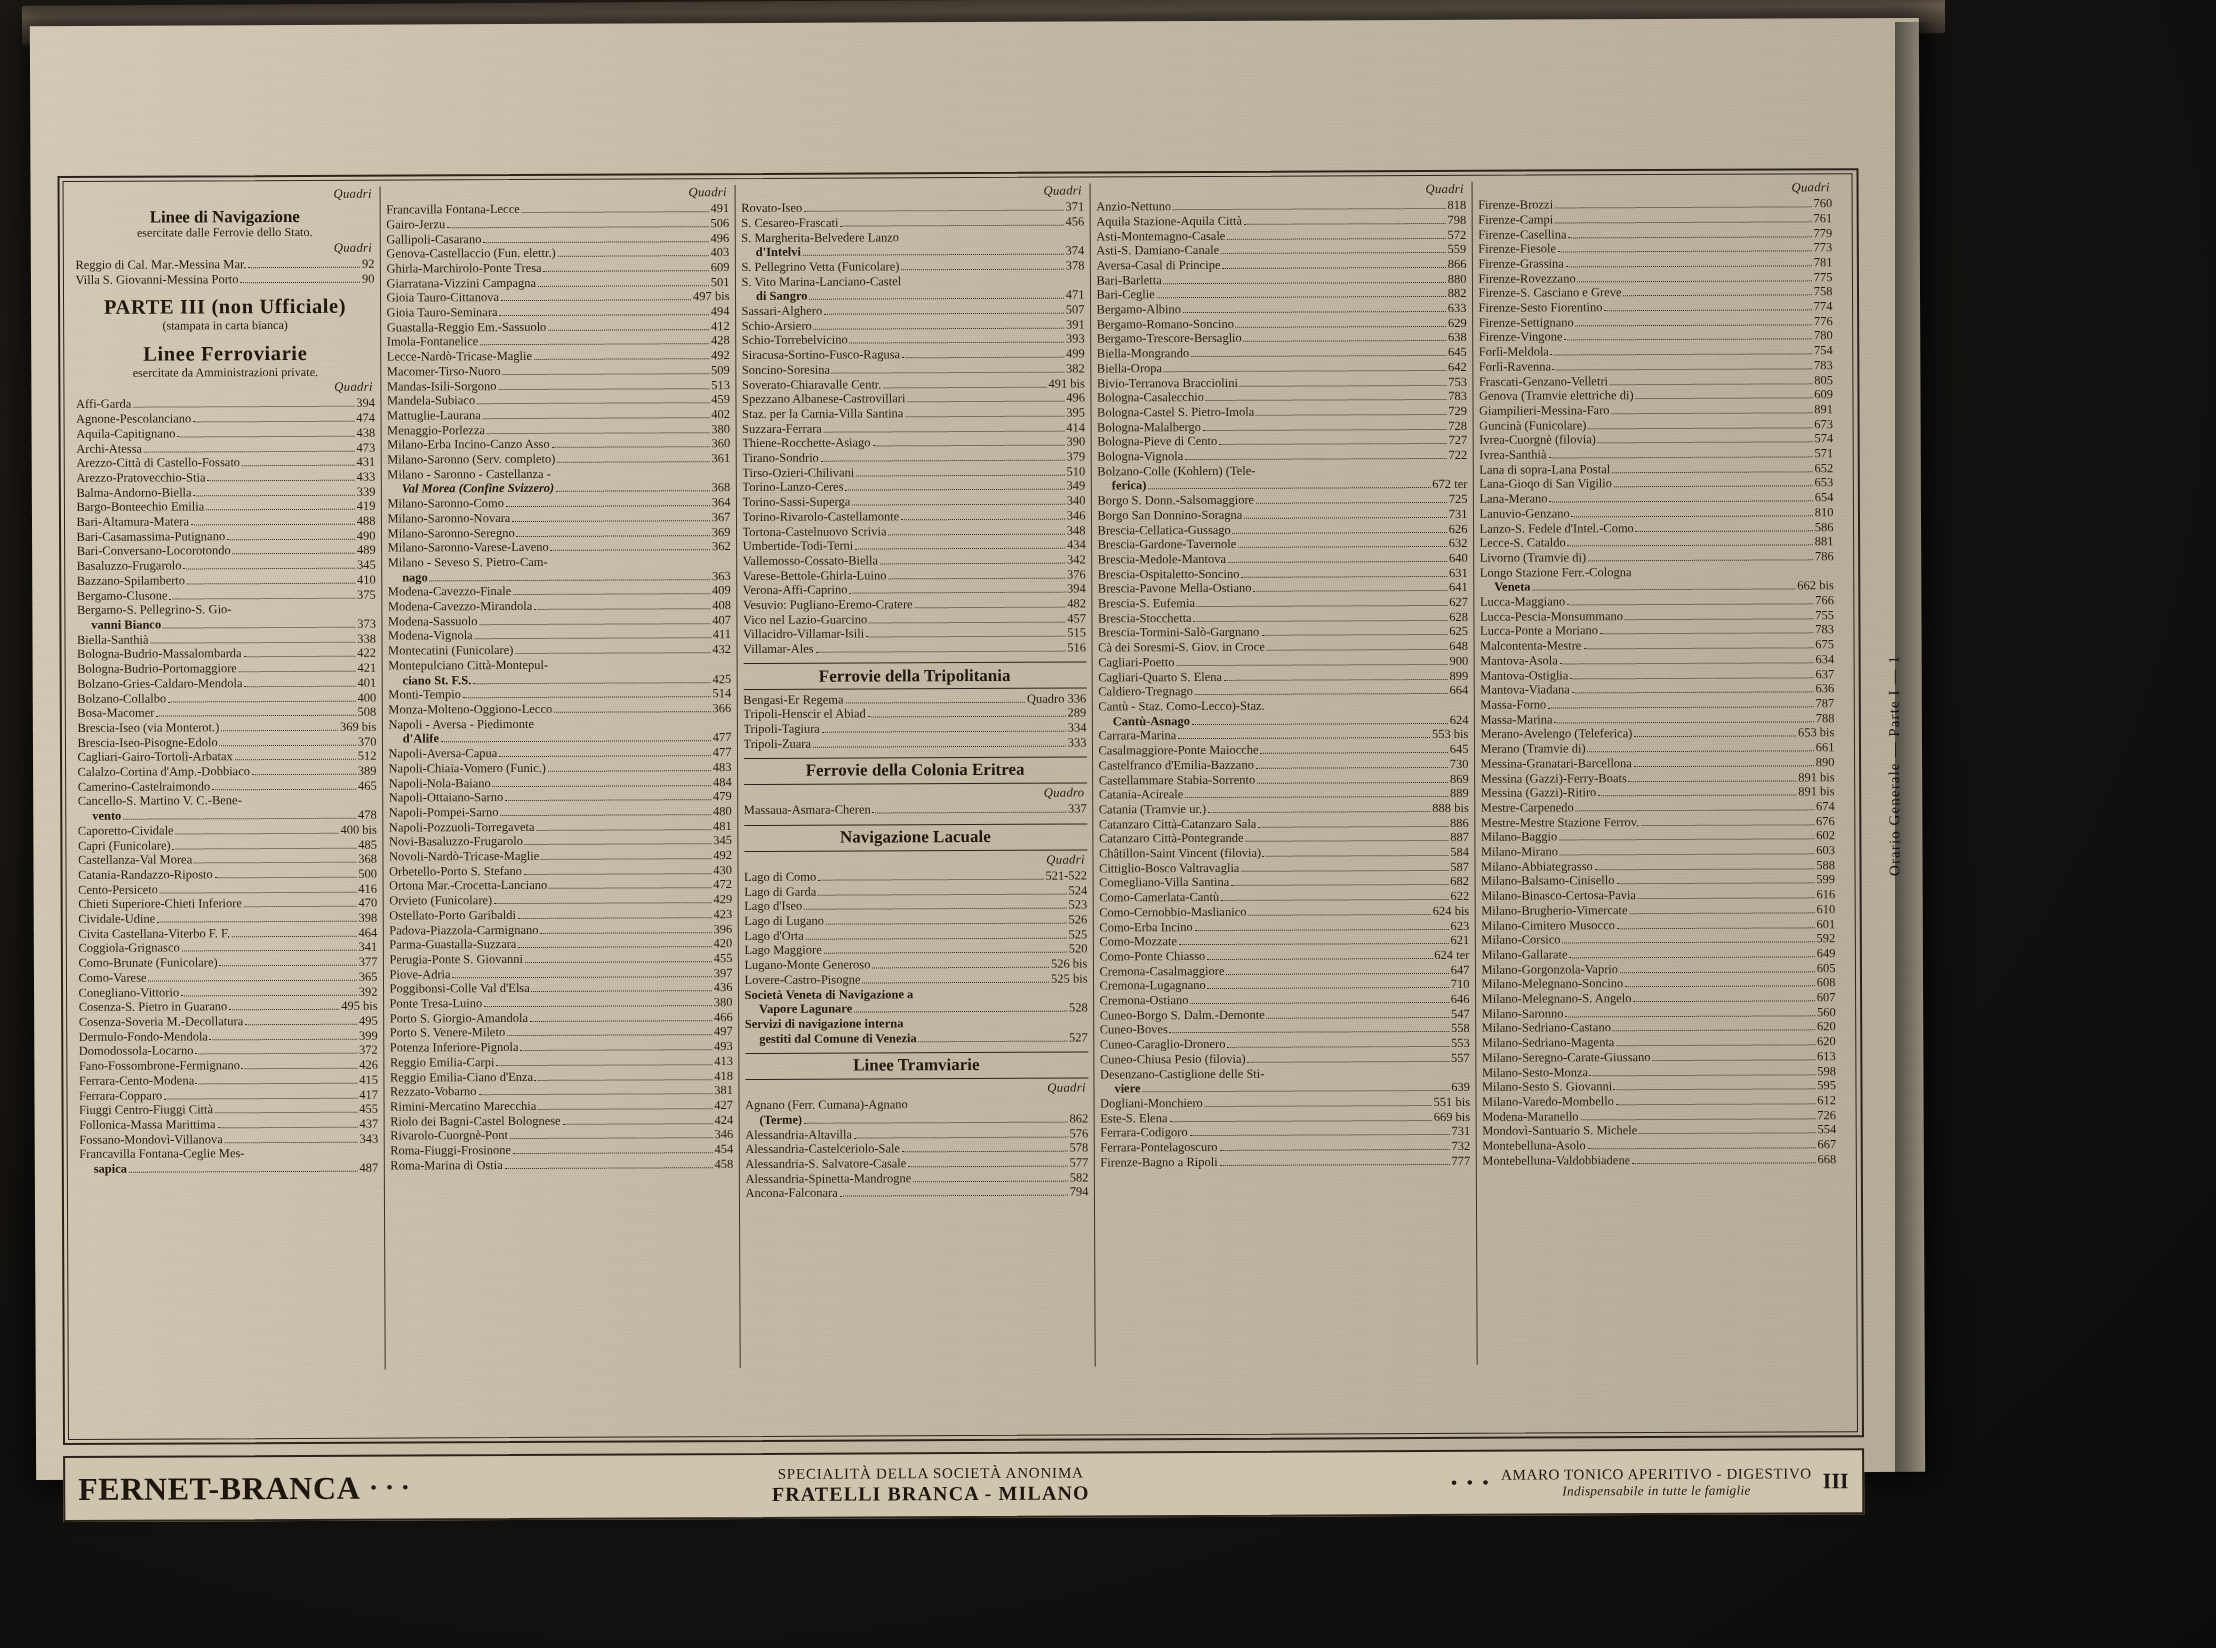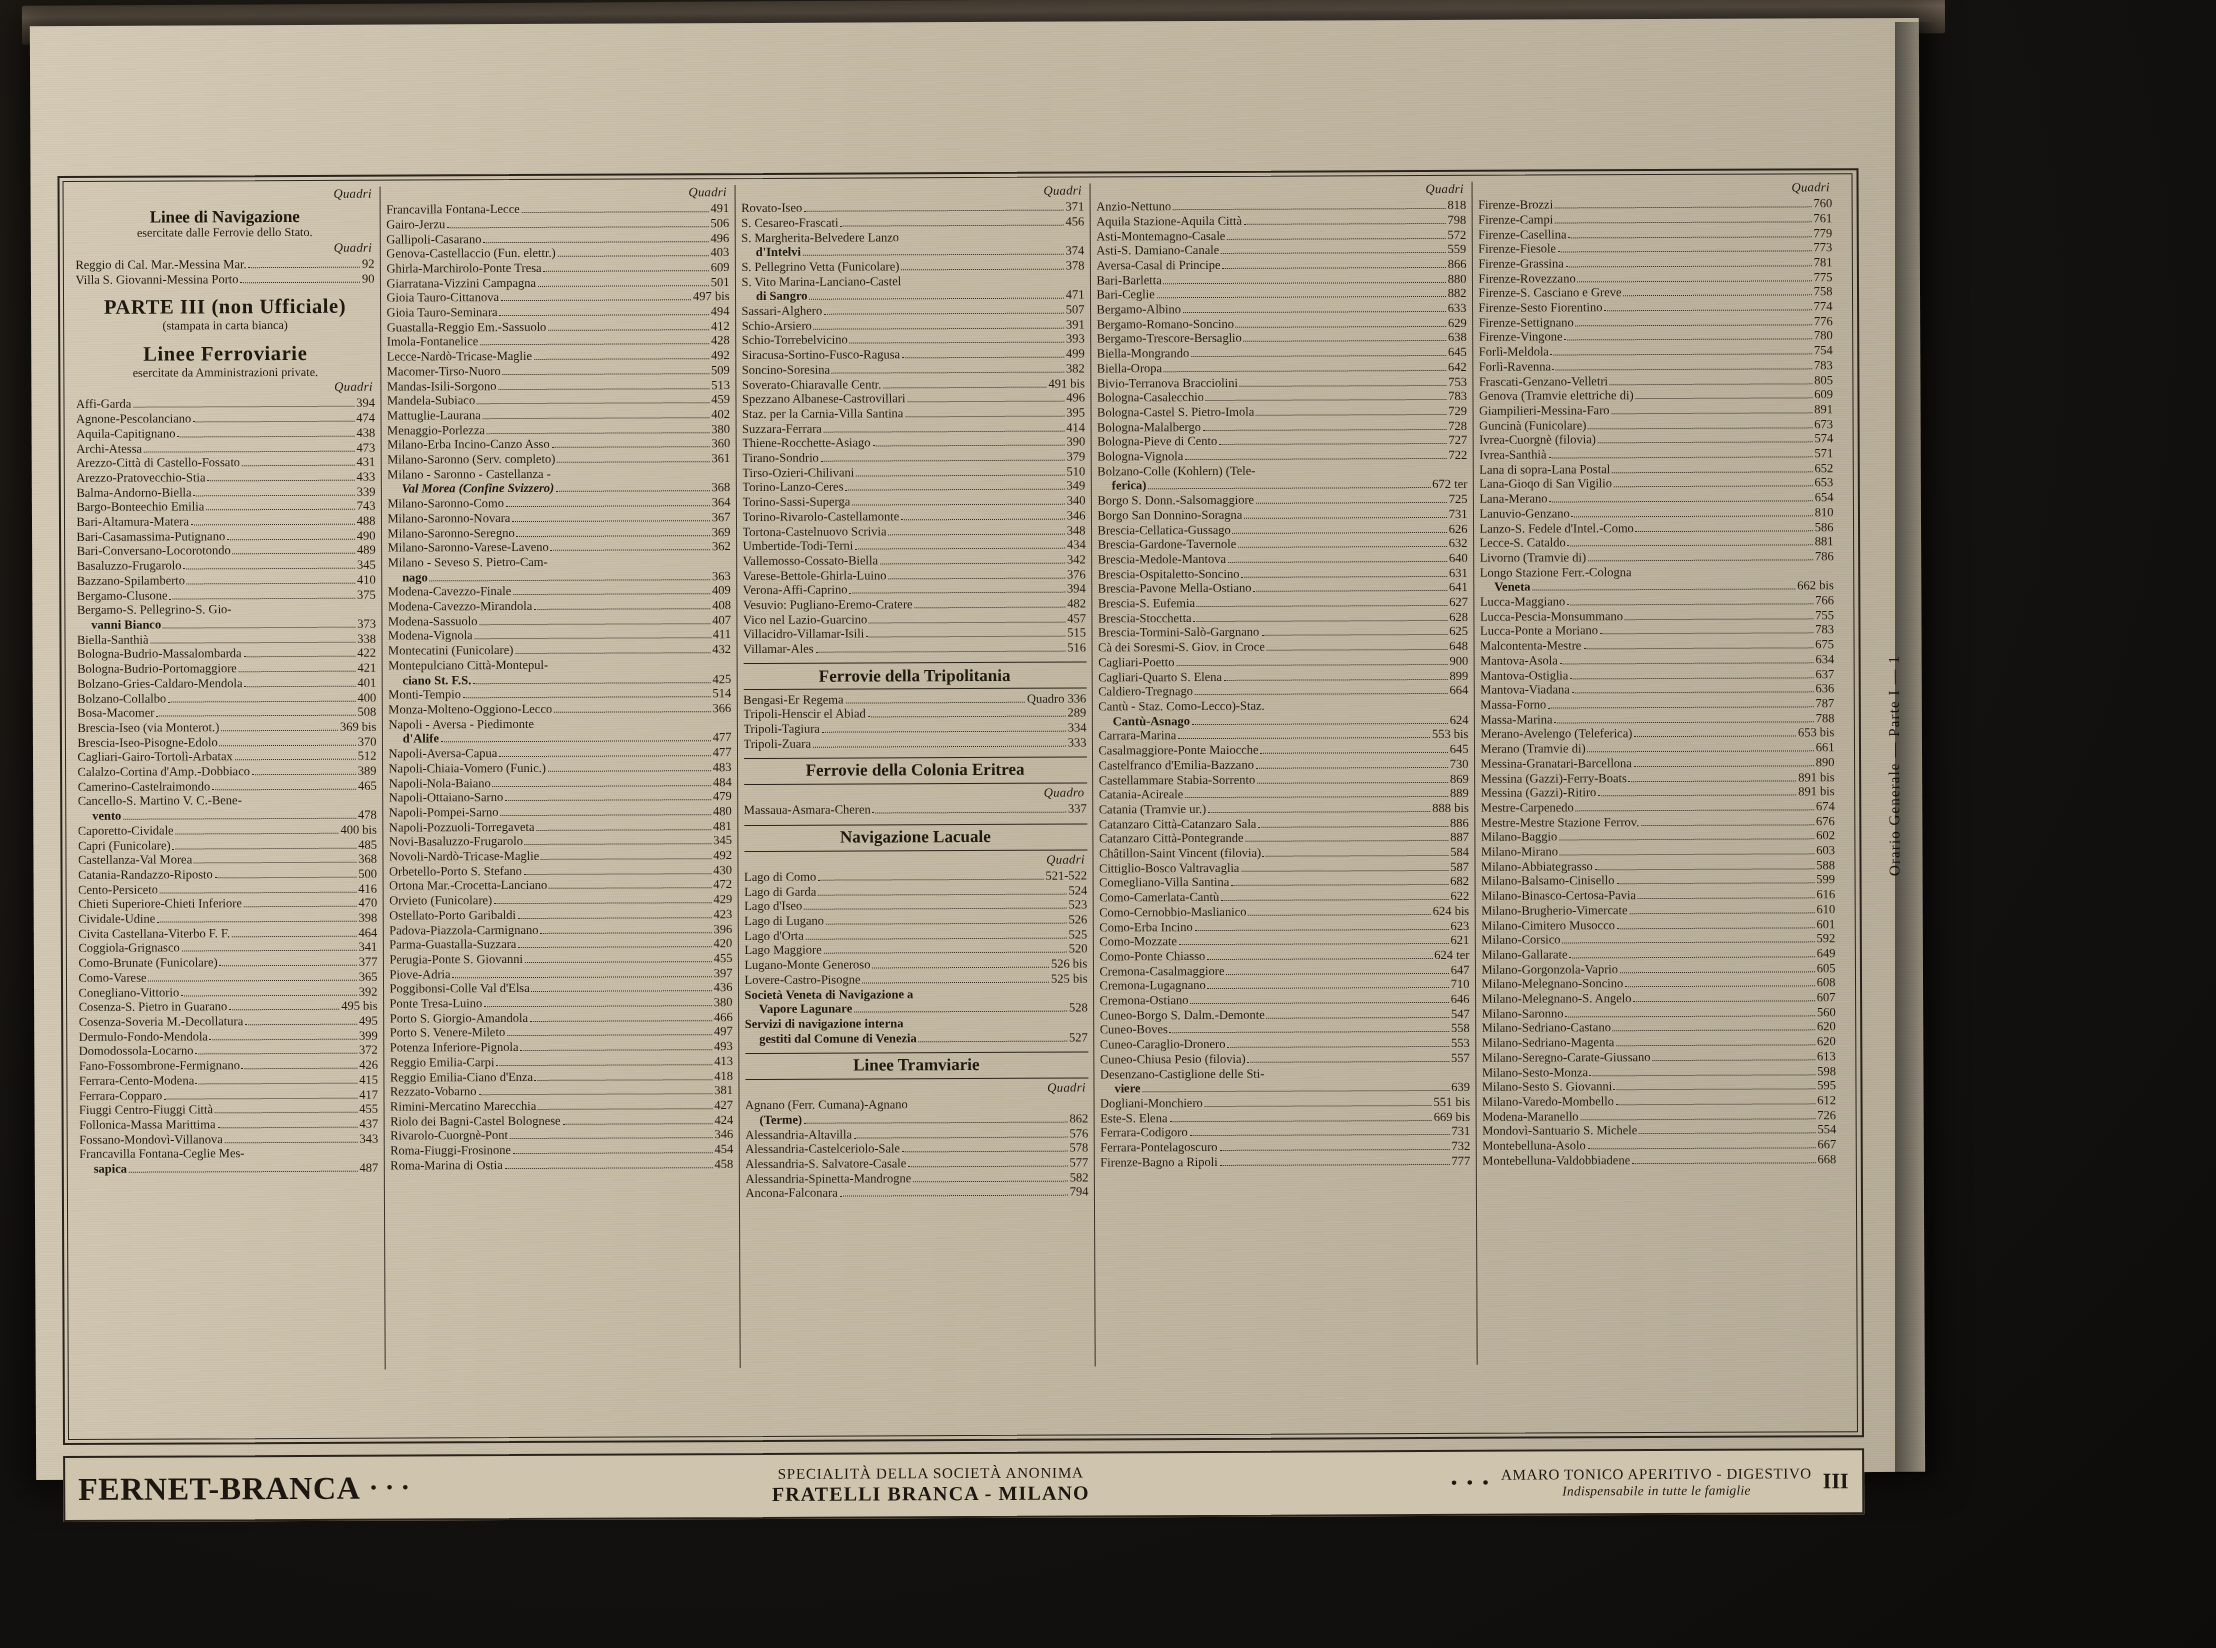--- a/index.html
+++ b/index.html
@@ -183,21 +183,21 @@
             <span class="nb">433</span>
           </li>
           <li>
             <span class="nm">Balma-Andorno-Biella</span>
             <span class="dots"></span>
             <span class="nb">339</span>
           </li>
           <li>
             <span class="nm">Bargo-Bonteechio Emilia</span>
             <span class="dots"></span>
-            <span class="nb">743</span>
+            <span class="nb">419</span>
           </li>
           <li>
             <span class="nm">Bari-Altamura-Matera</span>
             <span class="dots"></span>
             <span class="nb">488</span>
           </li>
           <li>
             <span class="nm">Bari-Casamassima-Putignano</span>
             <span class="dots"></span>
             <span class="nb">490</span>

